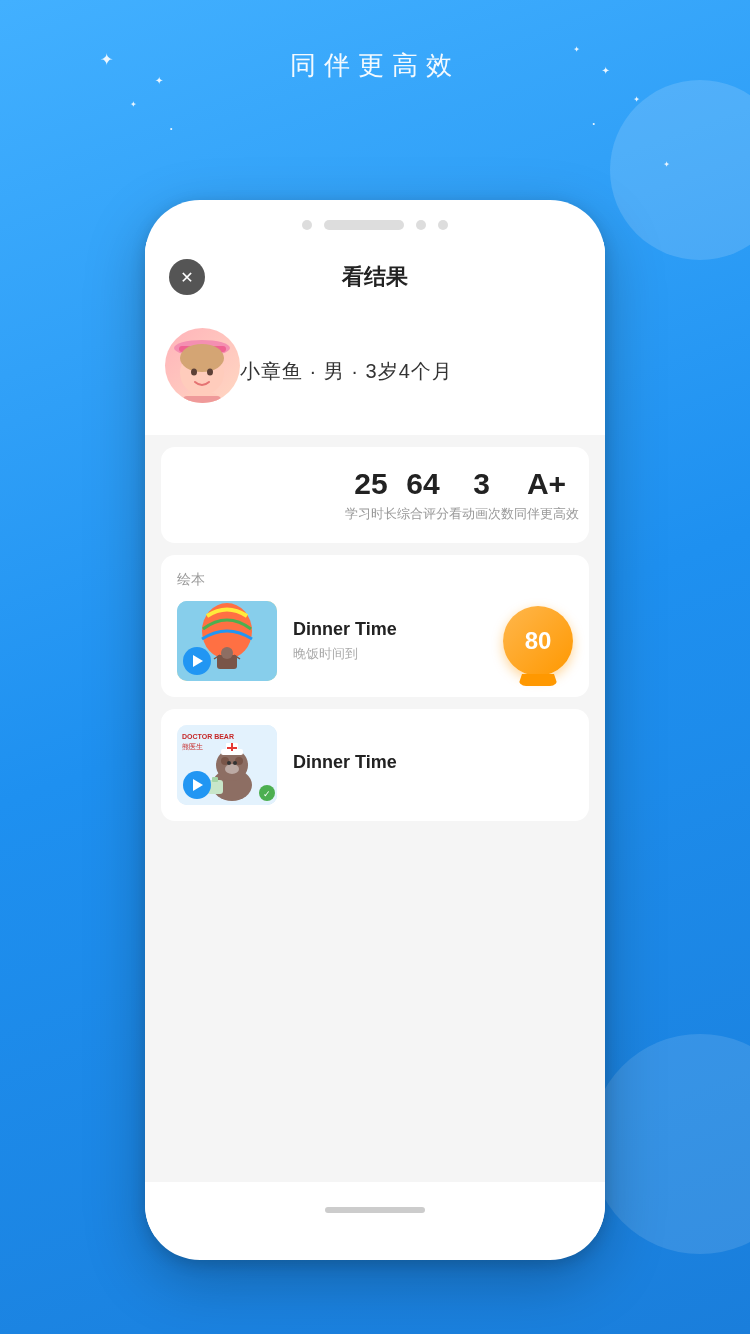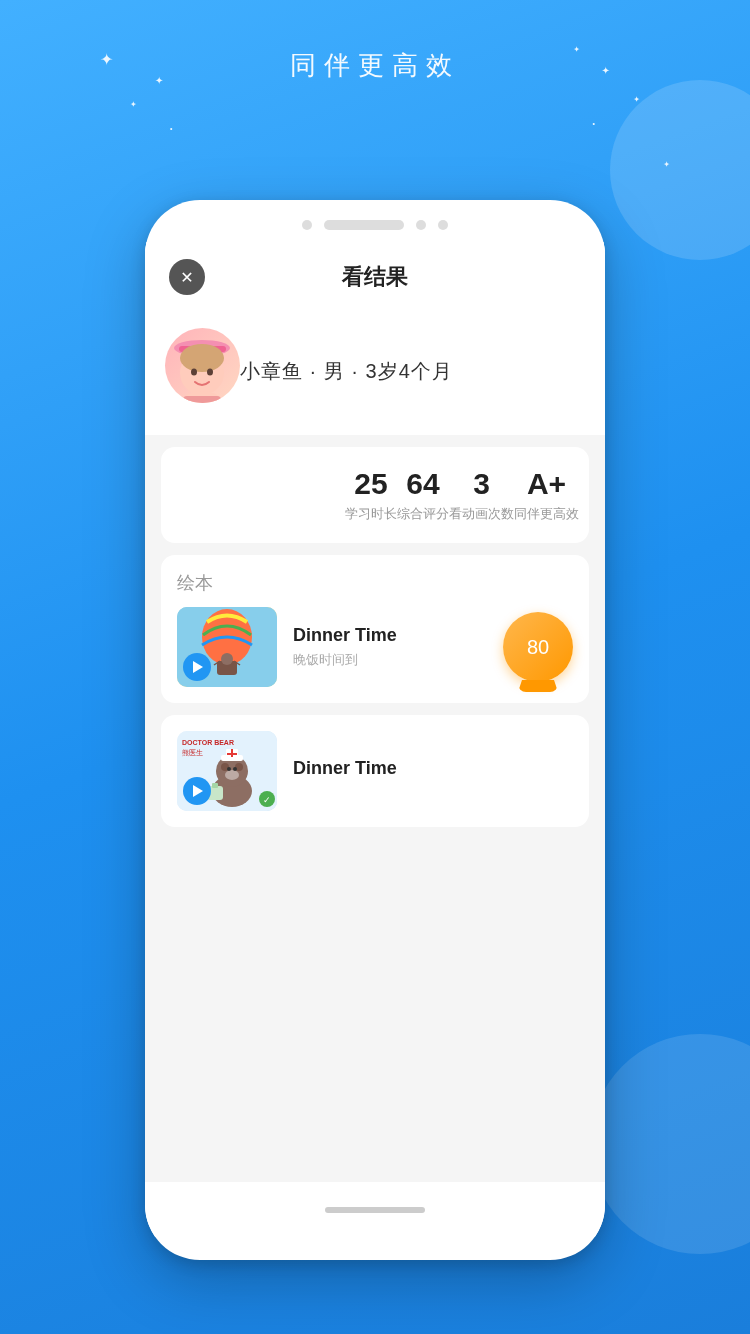--- a/index.html
+++ b/index.html
@@ -195,21 +195,21 @@
     }
 
     
     .content-section {
       background: #fff;
       margin: 0 16px 12px;
       border-radius: 14px;
       padding: 16px;
     }
     .section-label {
-      font-size: 18px;
+      font-size: 14px;
       color: #999;
       margin-bottom: 12px;
     }
     .book-item {
       display: flex;
       align-items: center;
       gap: 16px;
     }
     .book-thumbnail {
       width: 100px; height: 80px;
@@ -267,22 +267,22 @@
       position: absolute;
       bottom: -10px;
       left: 50%;
       transform: translateX(-50%);
       width: 40px; height: 12px;
       background: #ff9800;
       border-radius: 0 0 8px 8px;
       clip-path: polygon(10% 0, 90% 0, 100% 100%, 0% 100%);
     }
     .score-number {
-      font-size: 20px;
-      font-weight: 400;
+      font-size: 24px;
+      font-weight: 700;
       color: #fff;
     }
 
     
     .doctor-thumb-bg {
       width: 100%; height: 100%;
       background: linear-gradient(135deg, #e8f4fd, #c3e0f5);
       position: relative;
       display: flex; align-items: flex-end; justify-content: center;
     }

